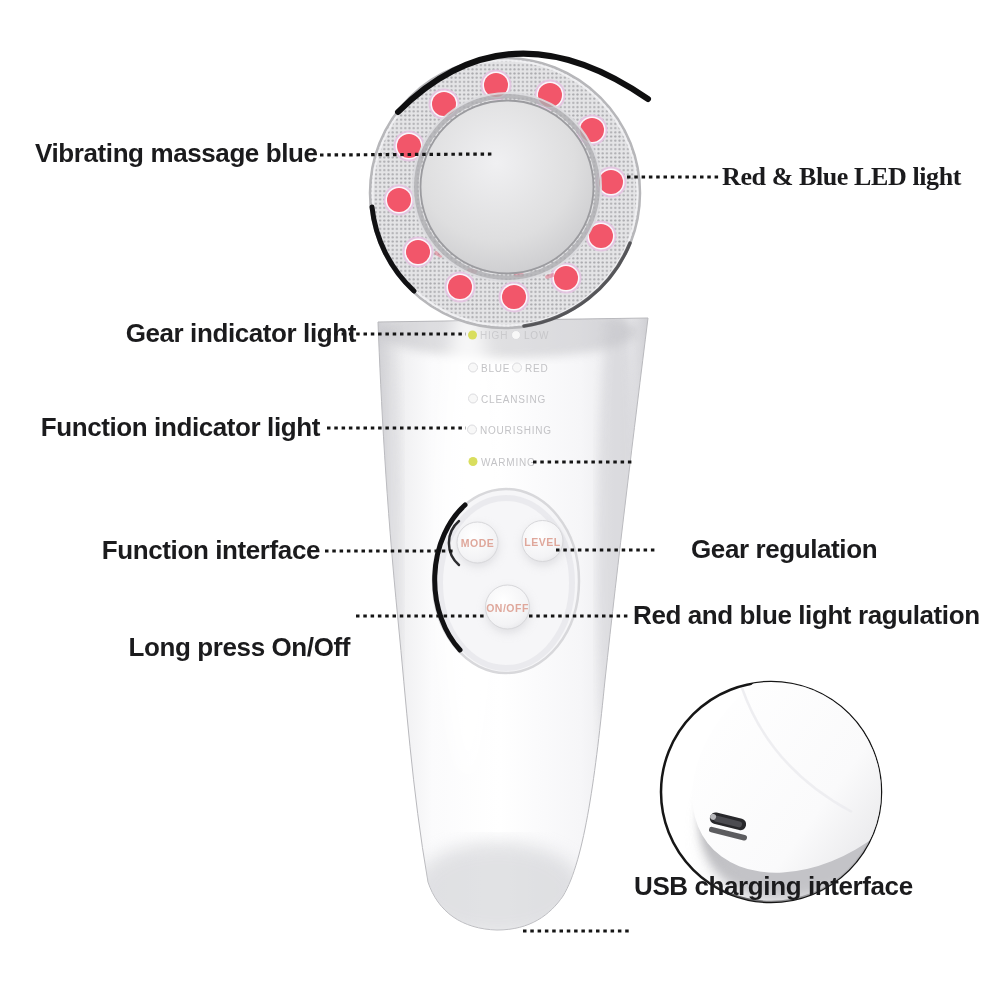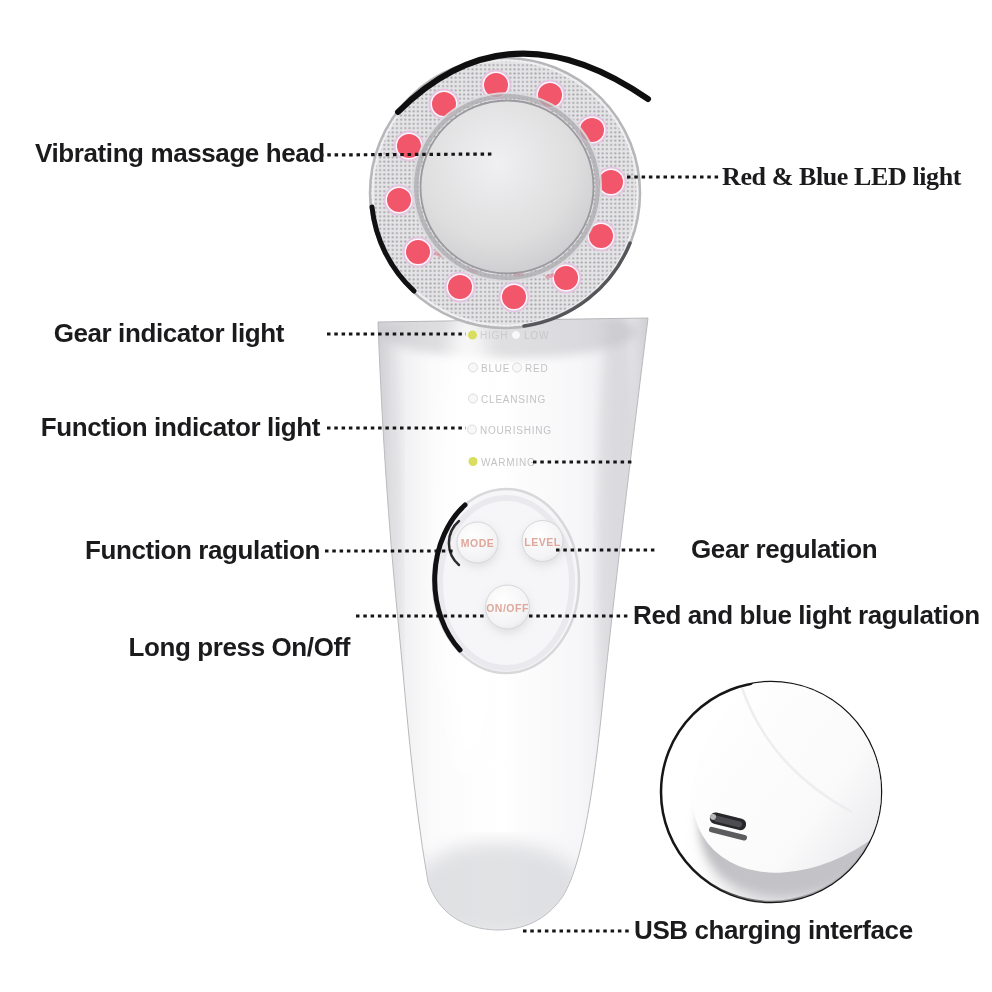--- a/index.html
+++ b/index.html
@@ -204,23 +204,23 @@
     <line x1="327" y1="428" x2="466" y2="428"></line>
     <line x1="533" y1="462" x2="633" y2="462"></line>
     <line x1="325" y1="551" x2="453" y2="551"></line>
     <line x1="556" y1="550" x2="655" y2="550"></line>
     <line x1="356" y1="616" x2="486" y2="616"></line>
     <line x1="529" y1="616" x2="630" y2="616"></line>
     <line x1="523" y1="931" x2="631" y2="931"></line>
   </g>
 </svg>
 
-<div class="callout" style="left:35px; top:140px;">Vibrating massage head</div>
+<div class="callout" style="left:35px; top:140px;">Vibrating massage blue</div>
 <div class="callout" style="left:722px; top:163px;font-family:Liberation Serif, serif;">Red &amp; Blue LED light</div>
-<div class="callout" style="right:708px; top:320px;margin-left:32px;">Gear indicator light</div>
+<div class="callout" style="right:636px; top:320px;margin-left:32px;">Gear indicator light</div>
 <div class="callout" style="right:672px; top:414px;">Function indicator light</div>
-<div class="callout" style="right:672px; top:537px;">Function ragulation</div>
+<div class="callout" style="right:672px; top:537px;">Function interface</div>
 <div class="callout" style="left:658px; top:536px;margin-left:33px;">Gear regulation</div>
 <div class="callout" style="right:642px; top:602px;margin-top:32px;">Long press On/Off</div>
 <div class="callout" style="left:633px; top:602px;">Red and blue light ragulation</div>
-<div class="callout" style="left:634px; top:917px;">USB charging interface</div>
+<div class="callout" style="left:634px; top:873px;">USB charging interface</div>
 
 </div>
 
 </body></html>

